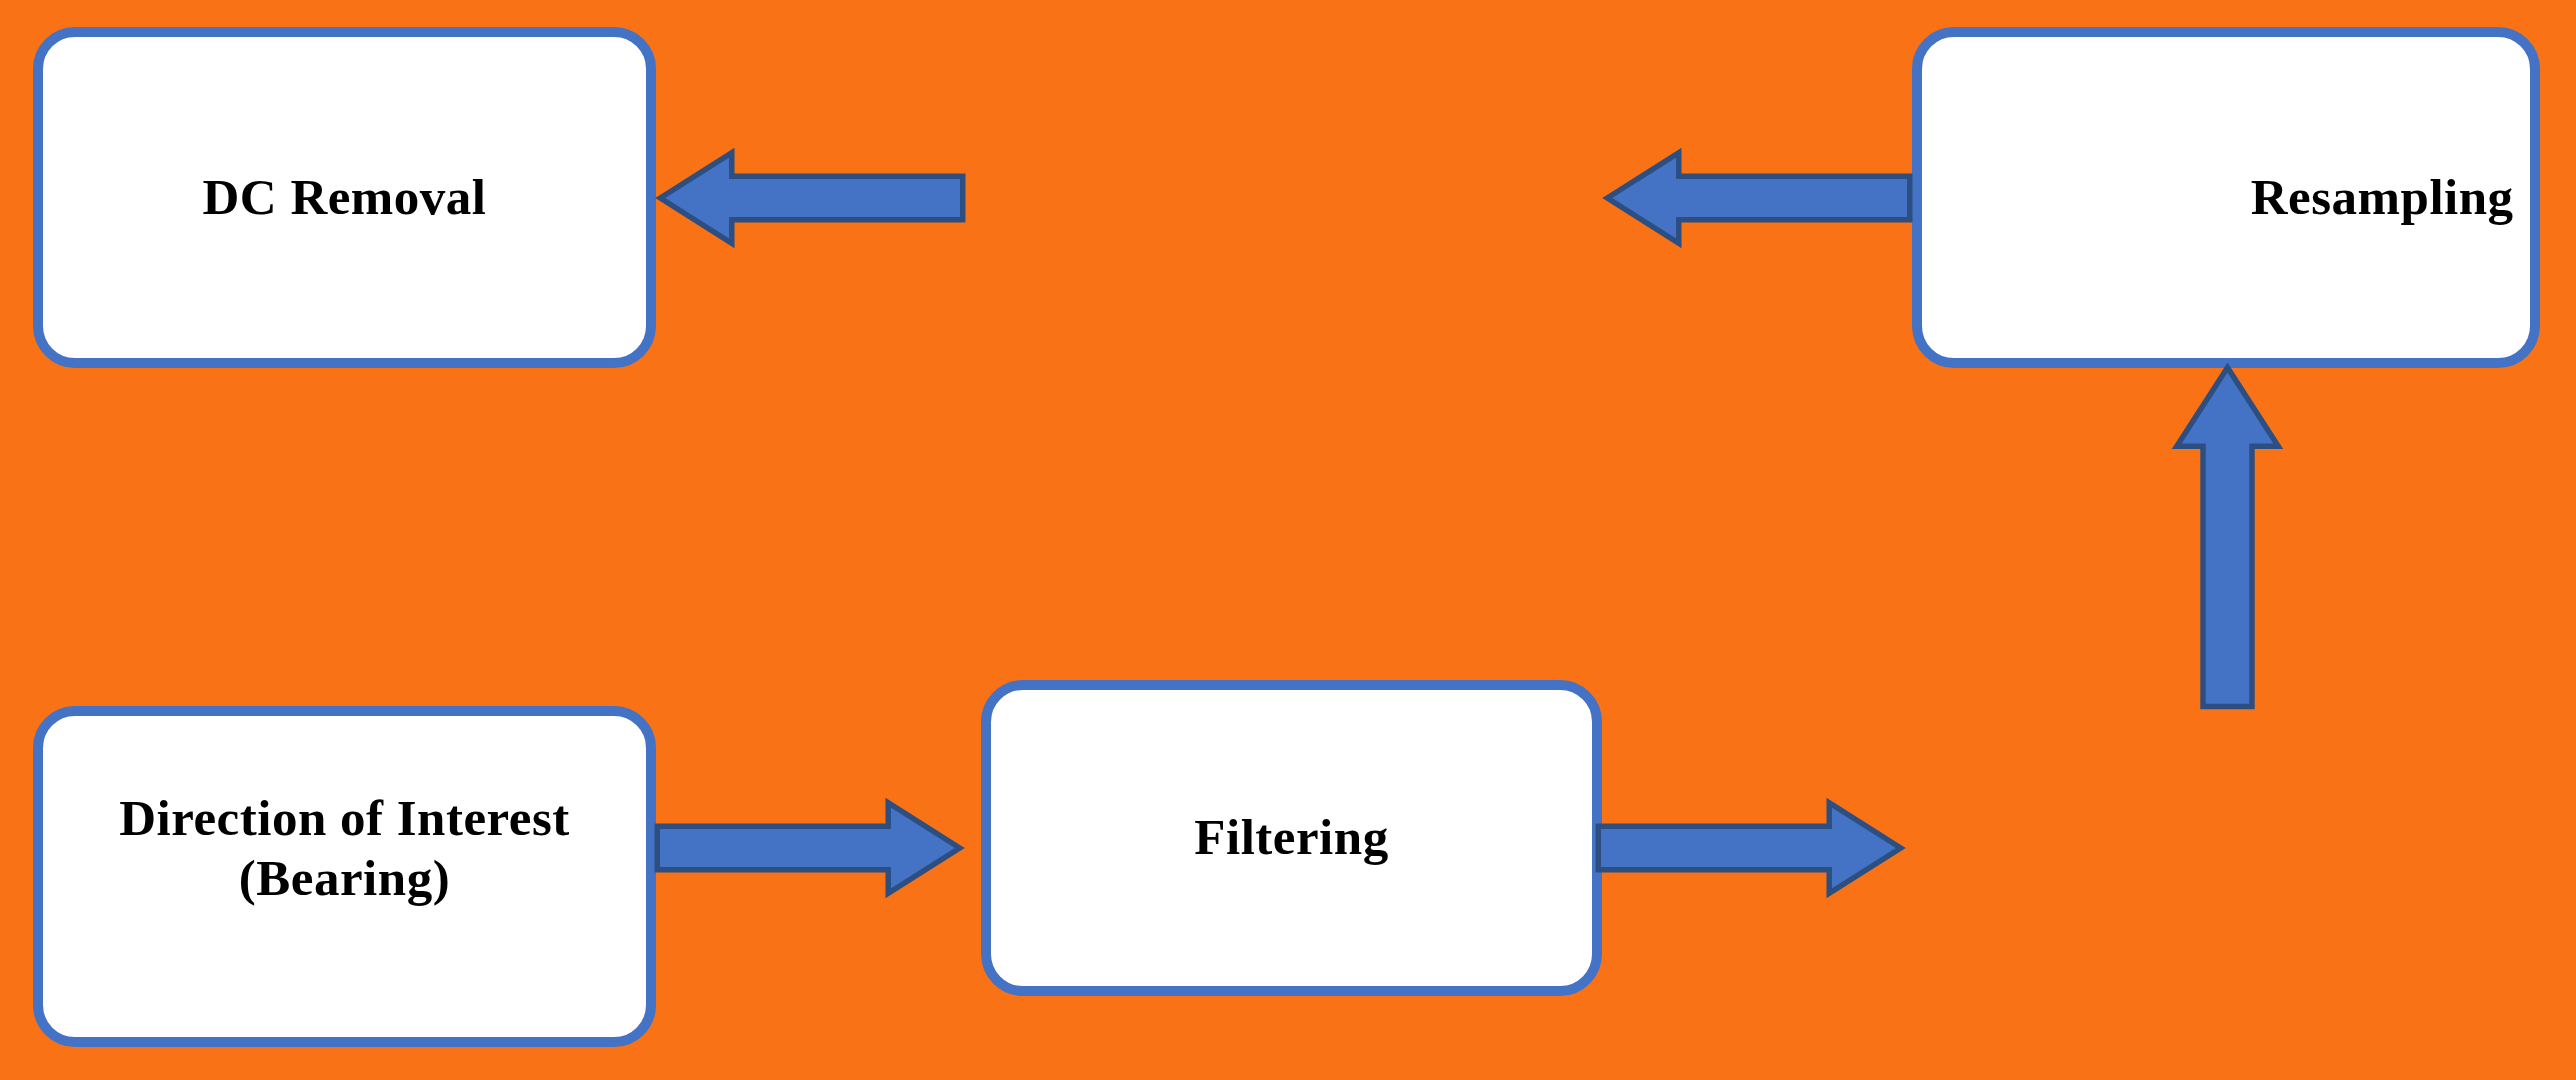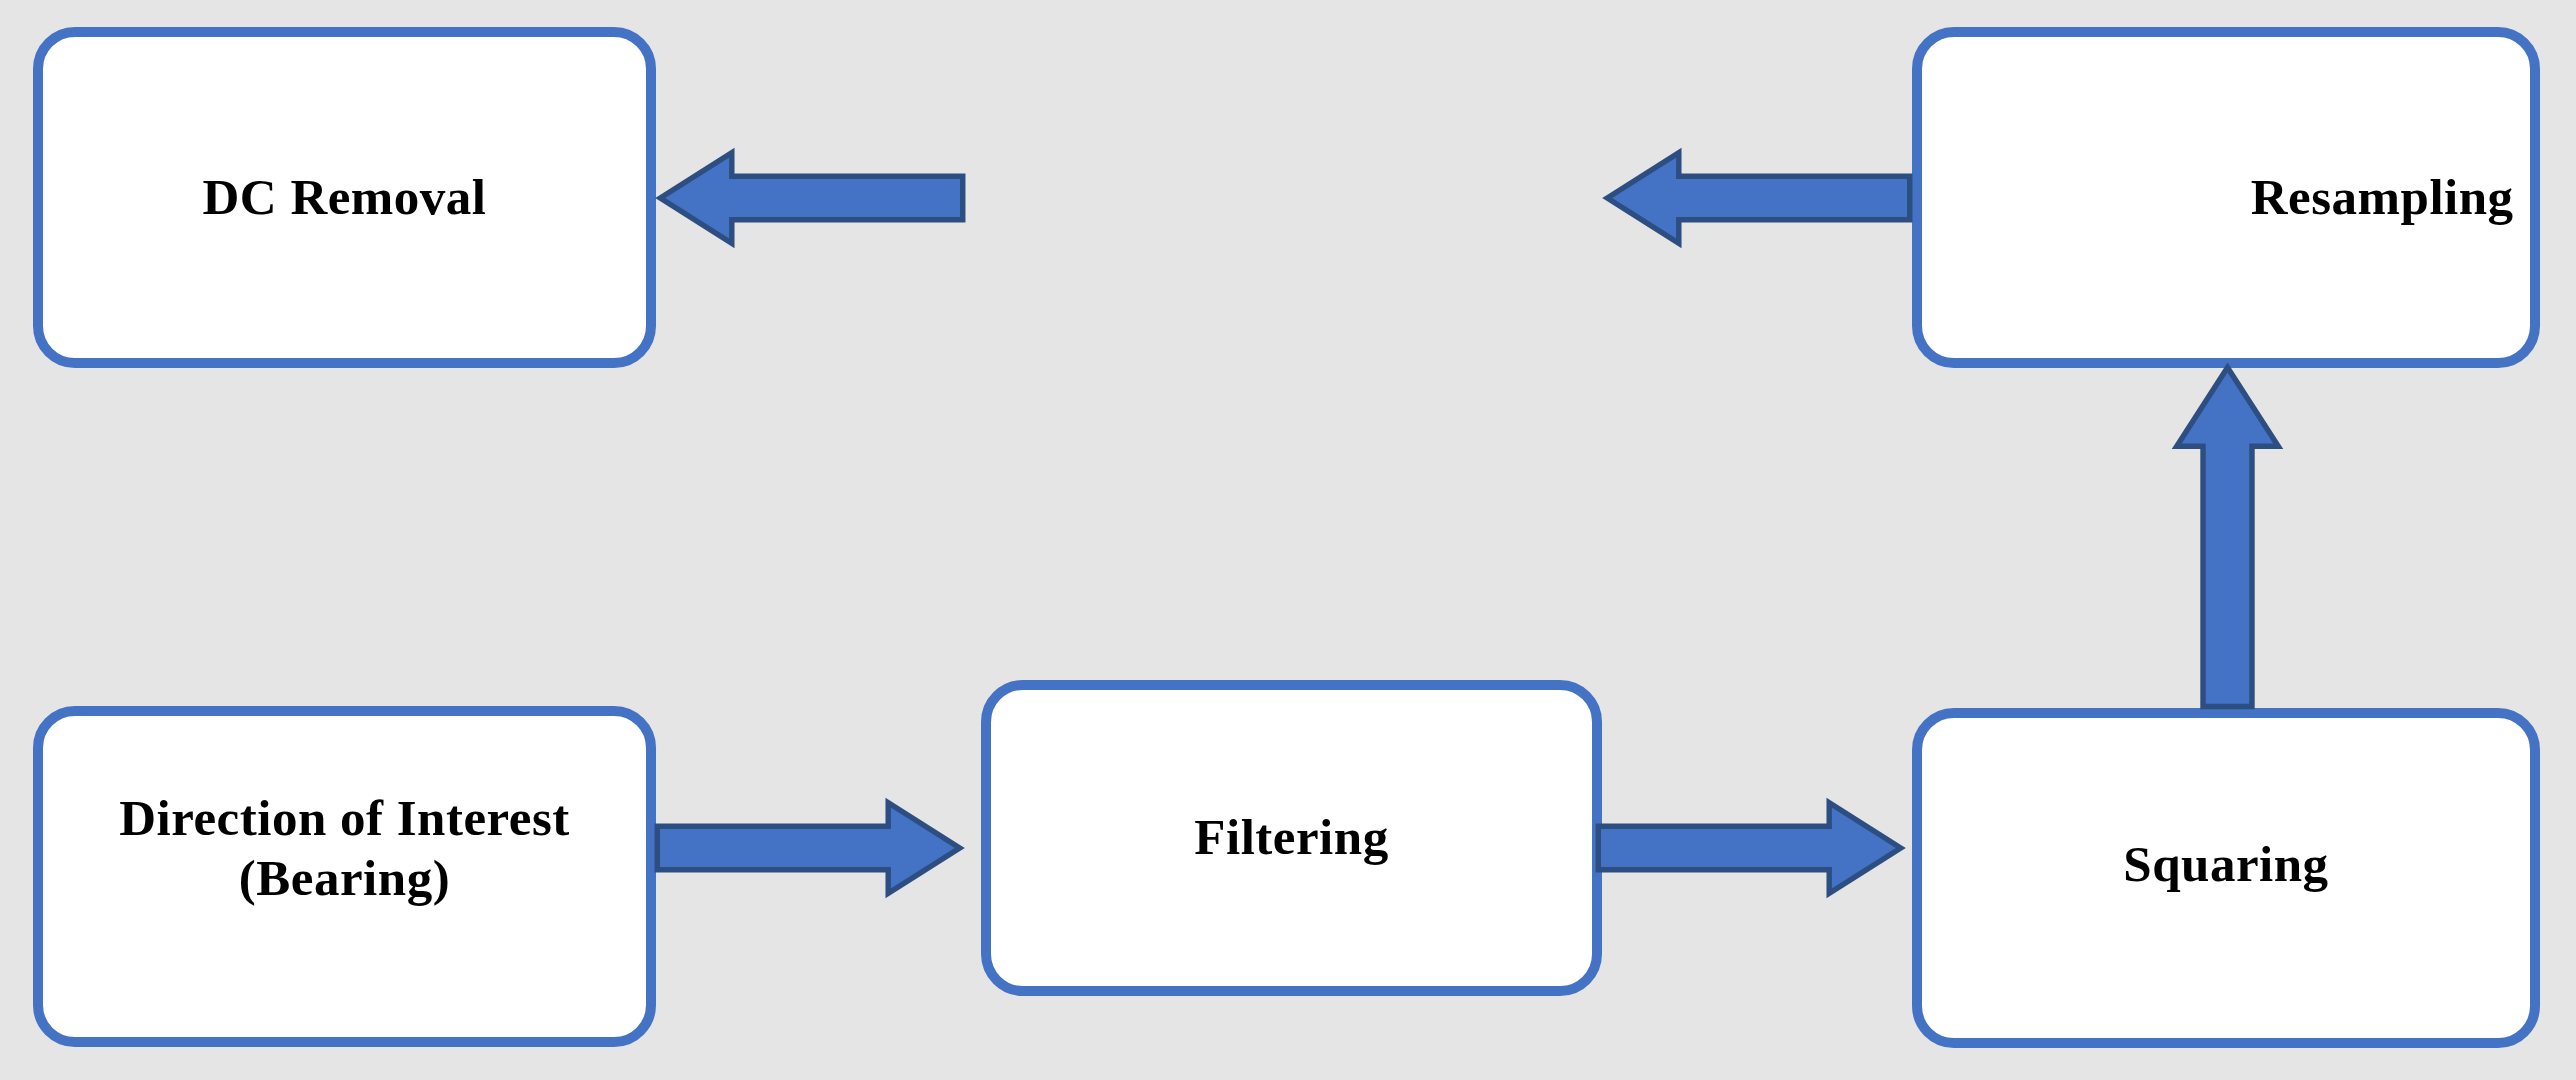--- a/index.html
+++ b/index.html
@@ -5,21 +5,21 @@
 <style>
   html, body {
     margin: 0;
     padding: 0;
     background: #ffffff;
   }
   #canvas {
     position: relative;
     width: 2576px;
     height: 1080px;
-    background: #e5e5e5;
+    background: #f97316;
     overflow: hidden;
     font-family: "Liberation Serif", "DejaVu Serif", serif;
   }
   .node {
     position: absolute;
     box-sizing: border-box;
     background: #ffffff;
     border: 10px solid #4472C4;
     border-radius: 42px;
     display: flex;
@@ -69,23 +69,20 @@
 
   <div class="node align-up" style="left:33px; top:706px; width:623px; height:341px;">
     <span class="node-label">Direction of Interest
 (Bearing)</span>
   </div>
 
   <div class="node" style="left:981px; top:680px; width:621px; height:316px;">
     <span class="node-label">Filtering</span>
   </div>
 
-  <div class="node align-up2" style="left:1912px; top:708px; width:628px; height:340px;">
-    <span class="node-label">Squaring</span>
-  </div>
 
   <div class="arrow" style="left:657px; top:150px; width:309px; height:96px;">
     <svg width="309" height="96" viewBox="0 0 340 106">
       <polygon class="arrow-body" points="3,53 82,3 82,29 337,29 337,77 82,77 82,103"></polygon>
     </svg>
   </div>
 
   <div class="arrow" style="left:1604px; top:150px; width:309px; height:96px;">
     <svg width="309" height="96" viewBox="0 0 340 106">
       <polygon class="arrow-body" points="3,53 82,3 82,29 337,29 337,77 82,77 82,103"></polygon>

